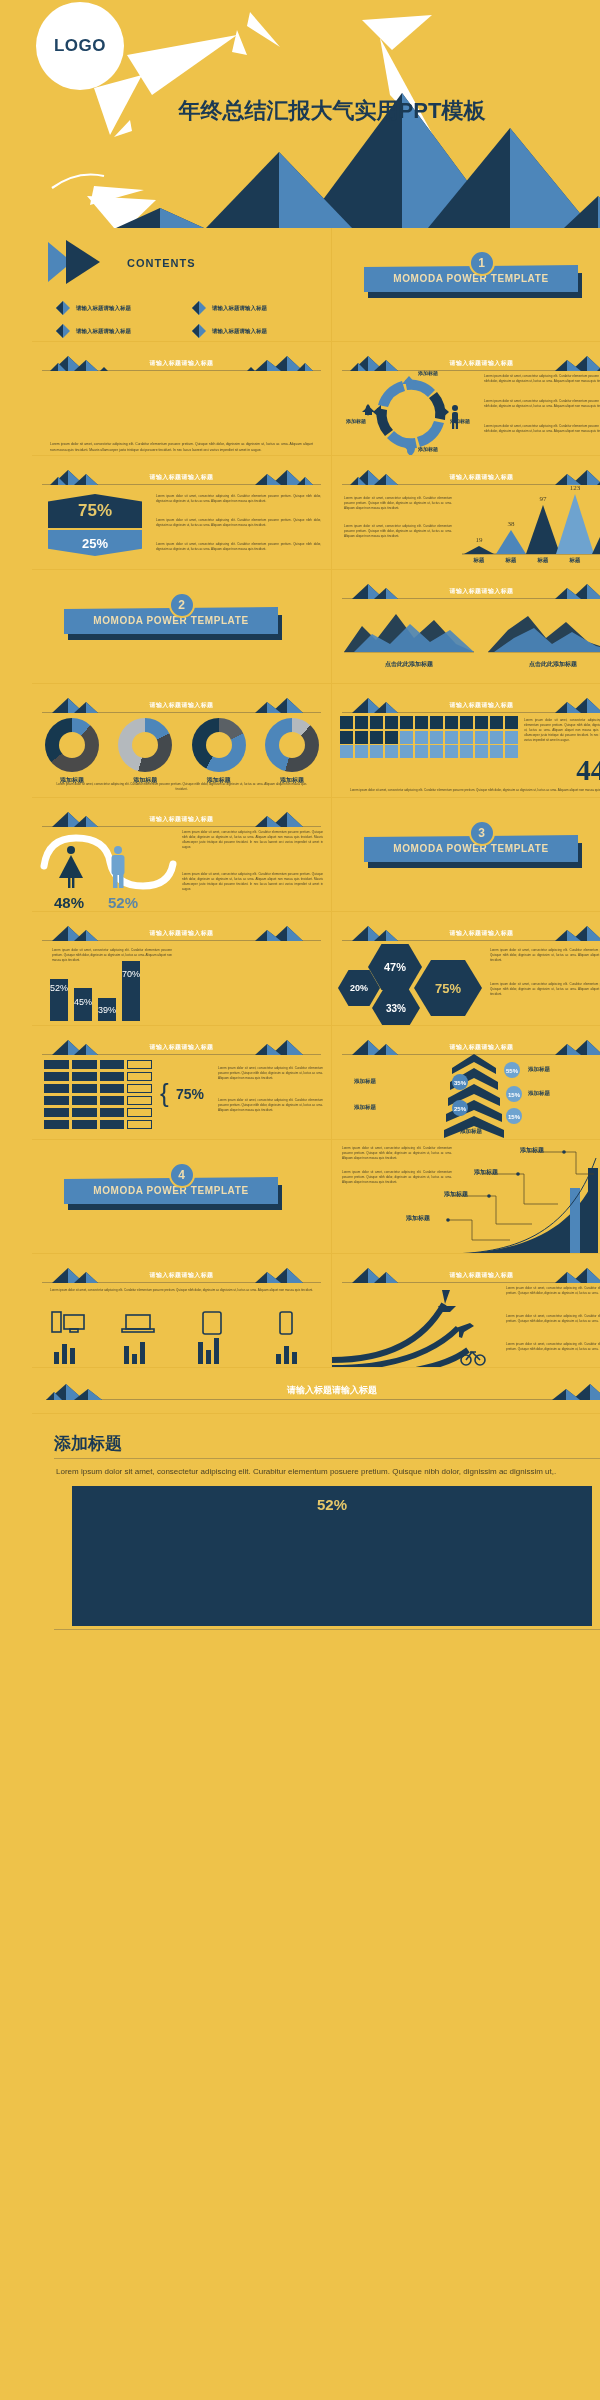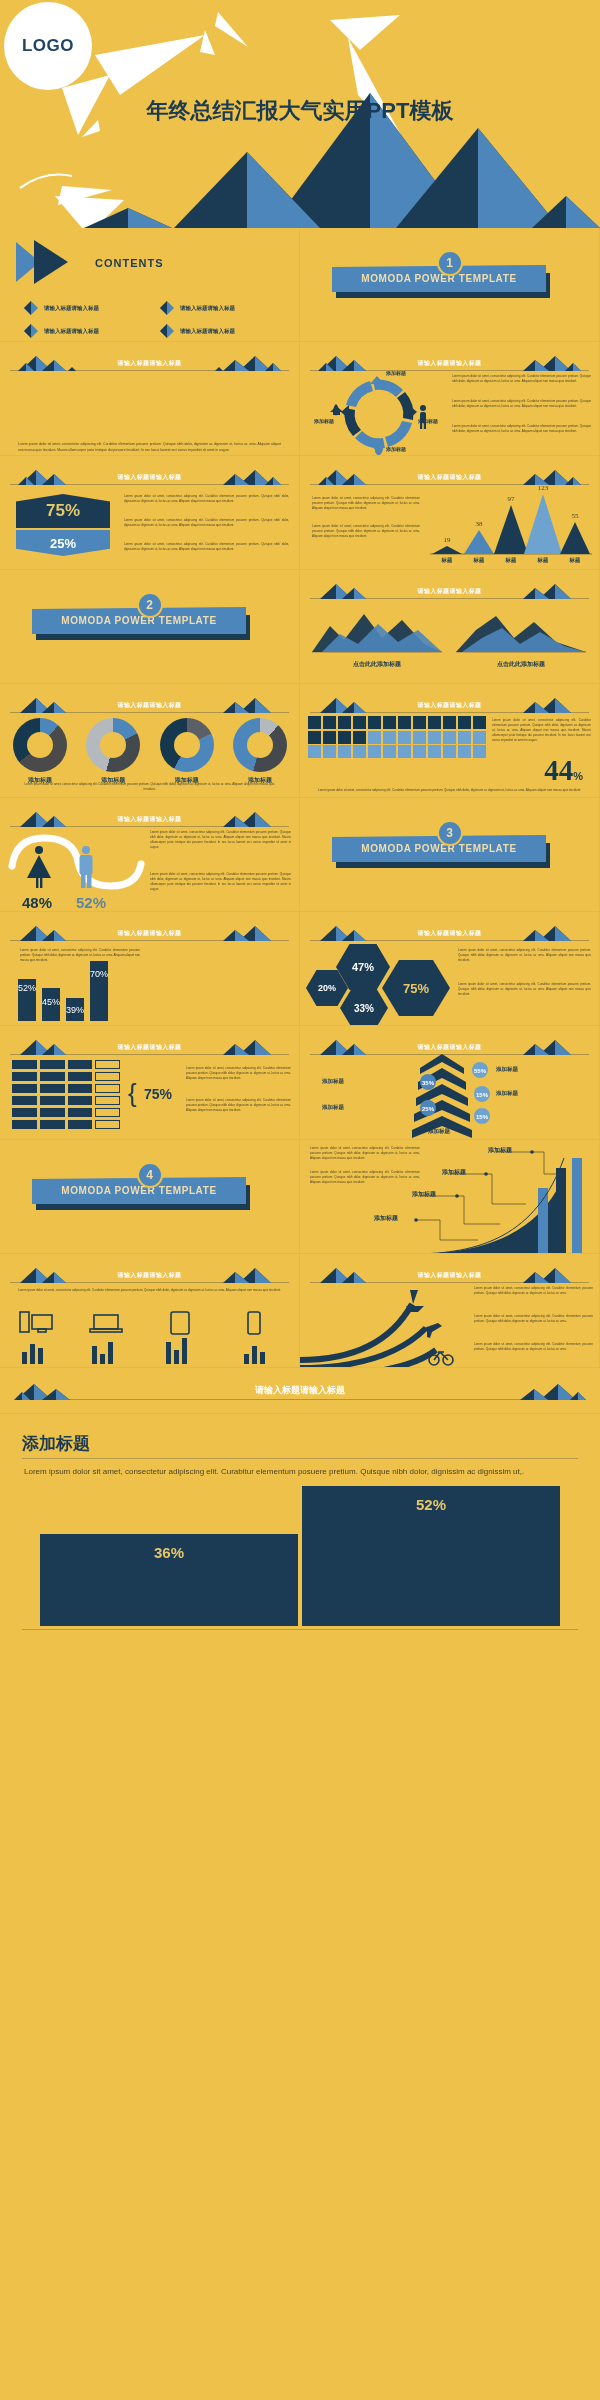--- a/index.html
+++ b/index.html
@@ -2,21 +2,21 @@
 <html><head>
 <meta charset="utf-8">
 <style>
   * { box-sizing: border-box; margin: 0; padding: 0; }
   body {
     width: 600px;
     background: #eec24a;
     font-family: "Liberation Sans", sans-serif;
     -webkit-font-smoothing: antialiased;
   }
-  .deck { width: 600px; position: relative; }
+  .deck { width: 600px; position: relative; padding-left: 32px; }
   .row { display: flex; width: 600px; }
   .slide {
     position: relative;
     width: 300px;
     height: 114px;
     background: #eec24a;
     overflow: hidden;
     border-right: 1px solid #e7b93f;
     border-bottom: 1px solid #e7b93f;
   }
@@ -857,19 +857,18 @@
         <polygon points="66,8 74,16 66,16" fill="#4d86ba"></polygon>
   </svg>
 </div>
 
 <div class="final">
   <div class="hdr">添加标题</div>
   <div class="rule"></div>
   <div class="para">Lorem ipsum dolor sit amet, consectetur adipiscing elit. Curabitur elementum posuere pretium. Quisque nibh dolor, dignissim ac dignissim ut,.</div>
   <div class="thanks">千图网感谢一路有你</div>
   <div class="bars">
-    <div style="height:92px;">36%</div>
     <div style="height:140px;">52%</div>
   </div>
   <div class="rule2"></div>
 </div>
 
 </div>
 
 </body></html>

